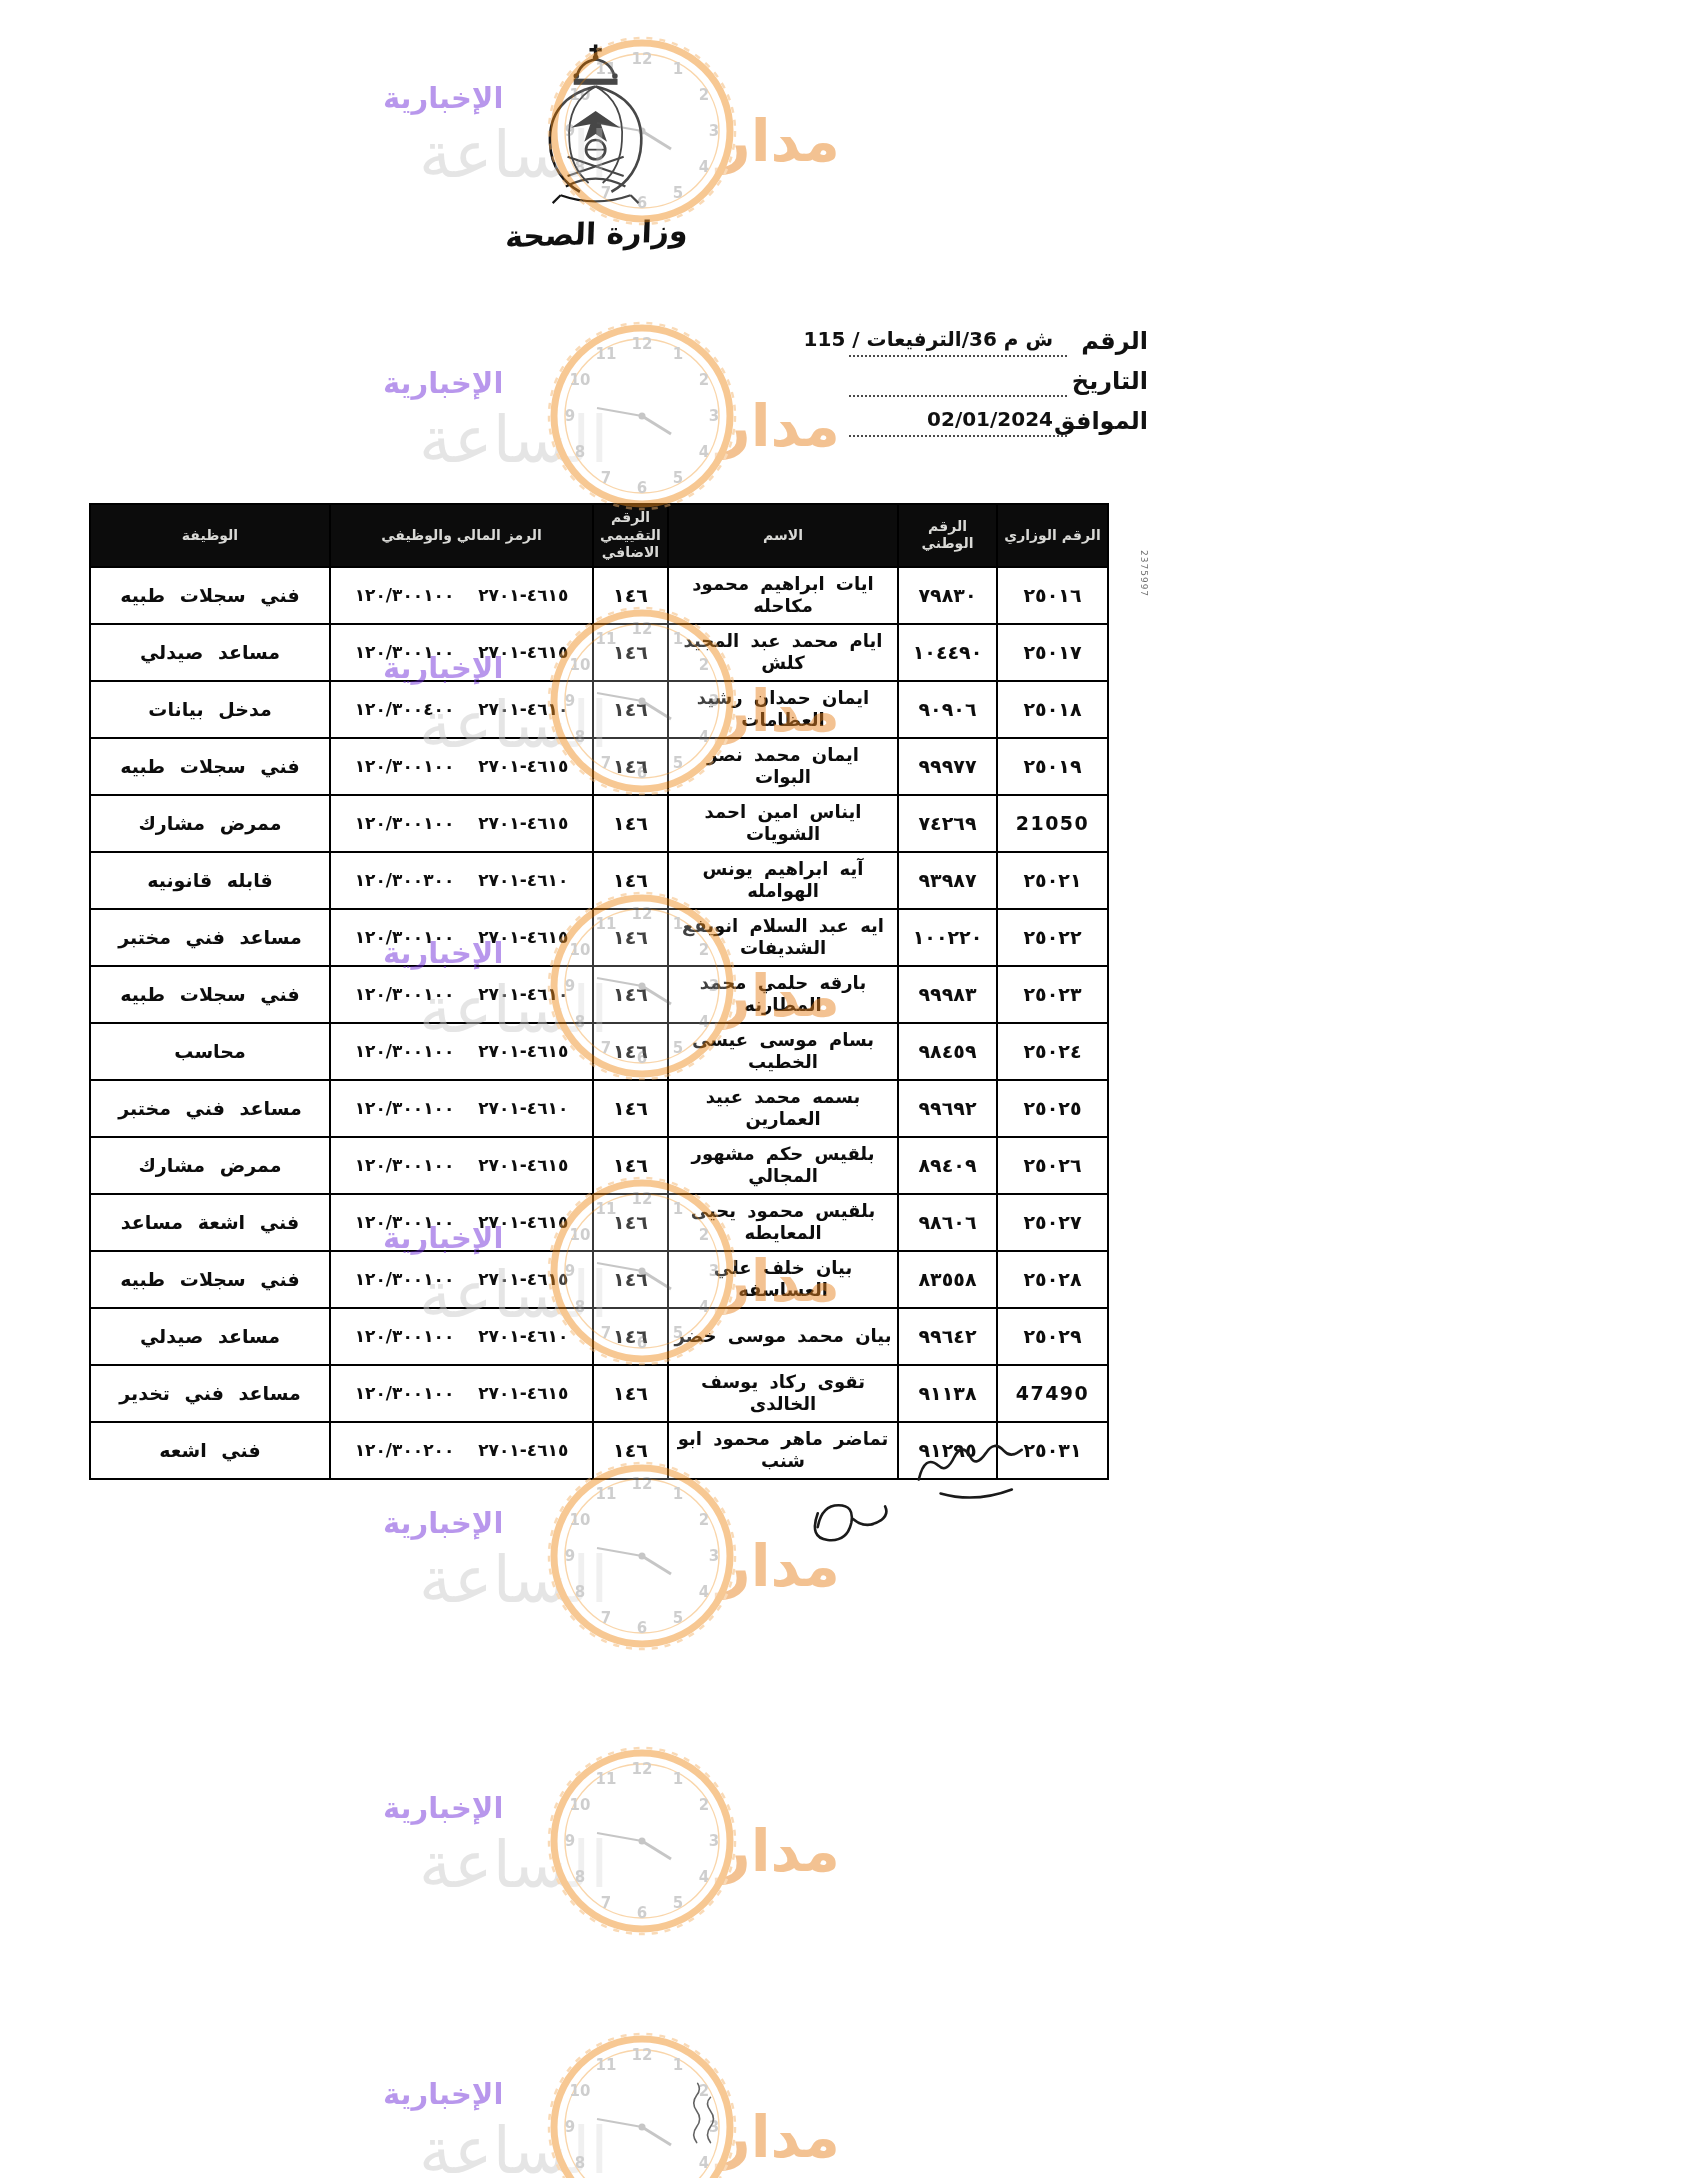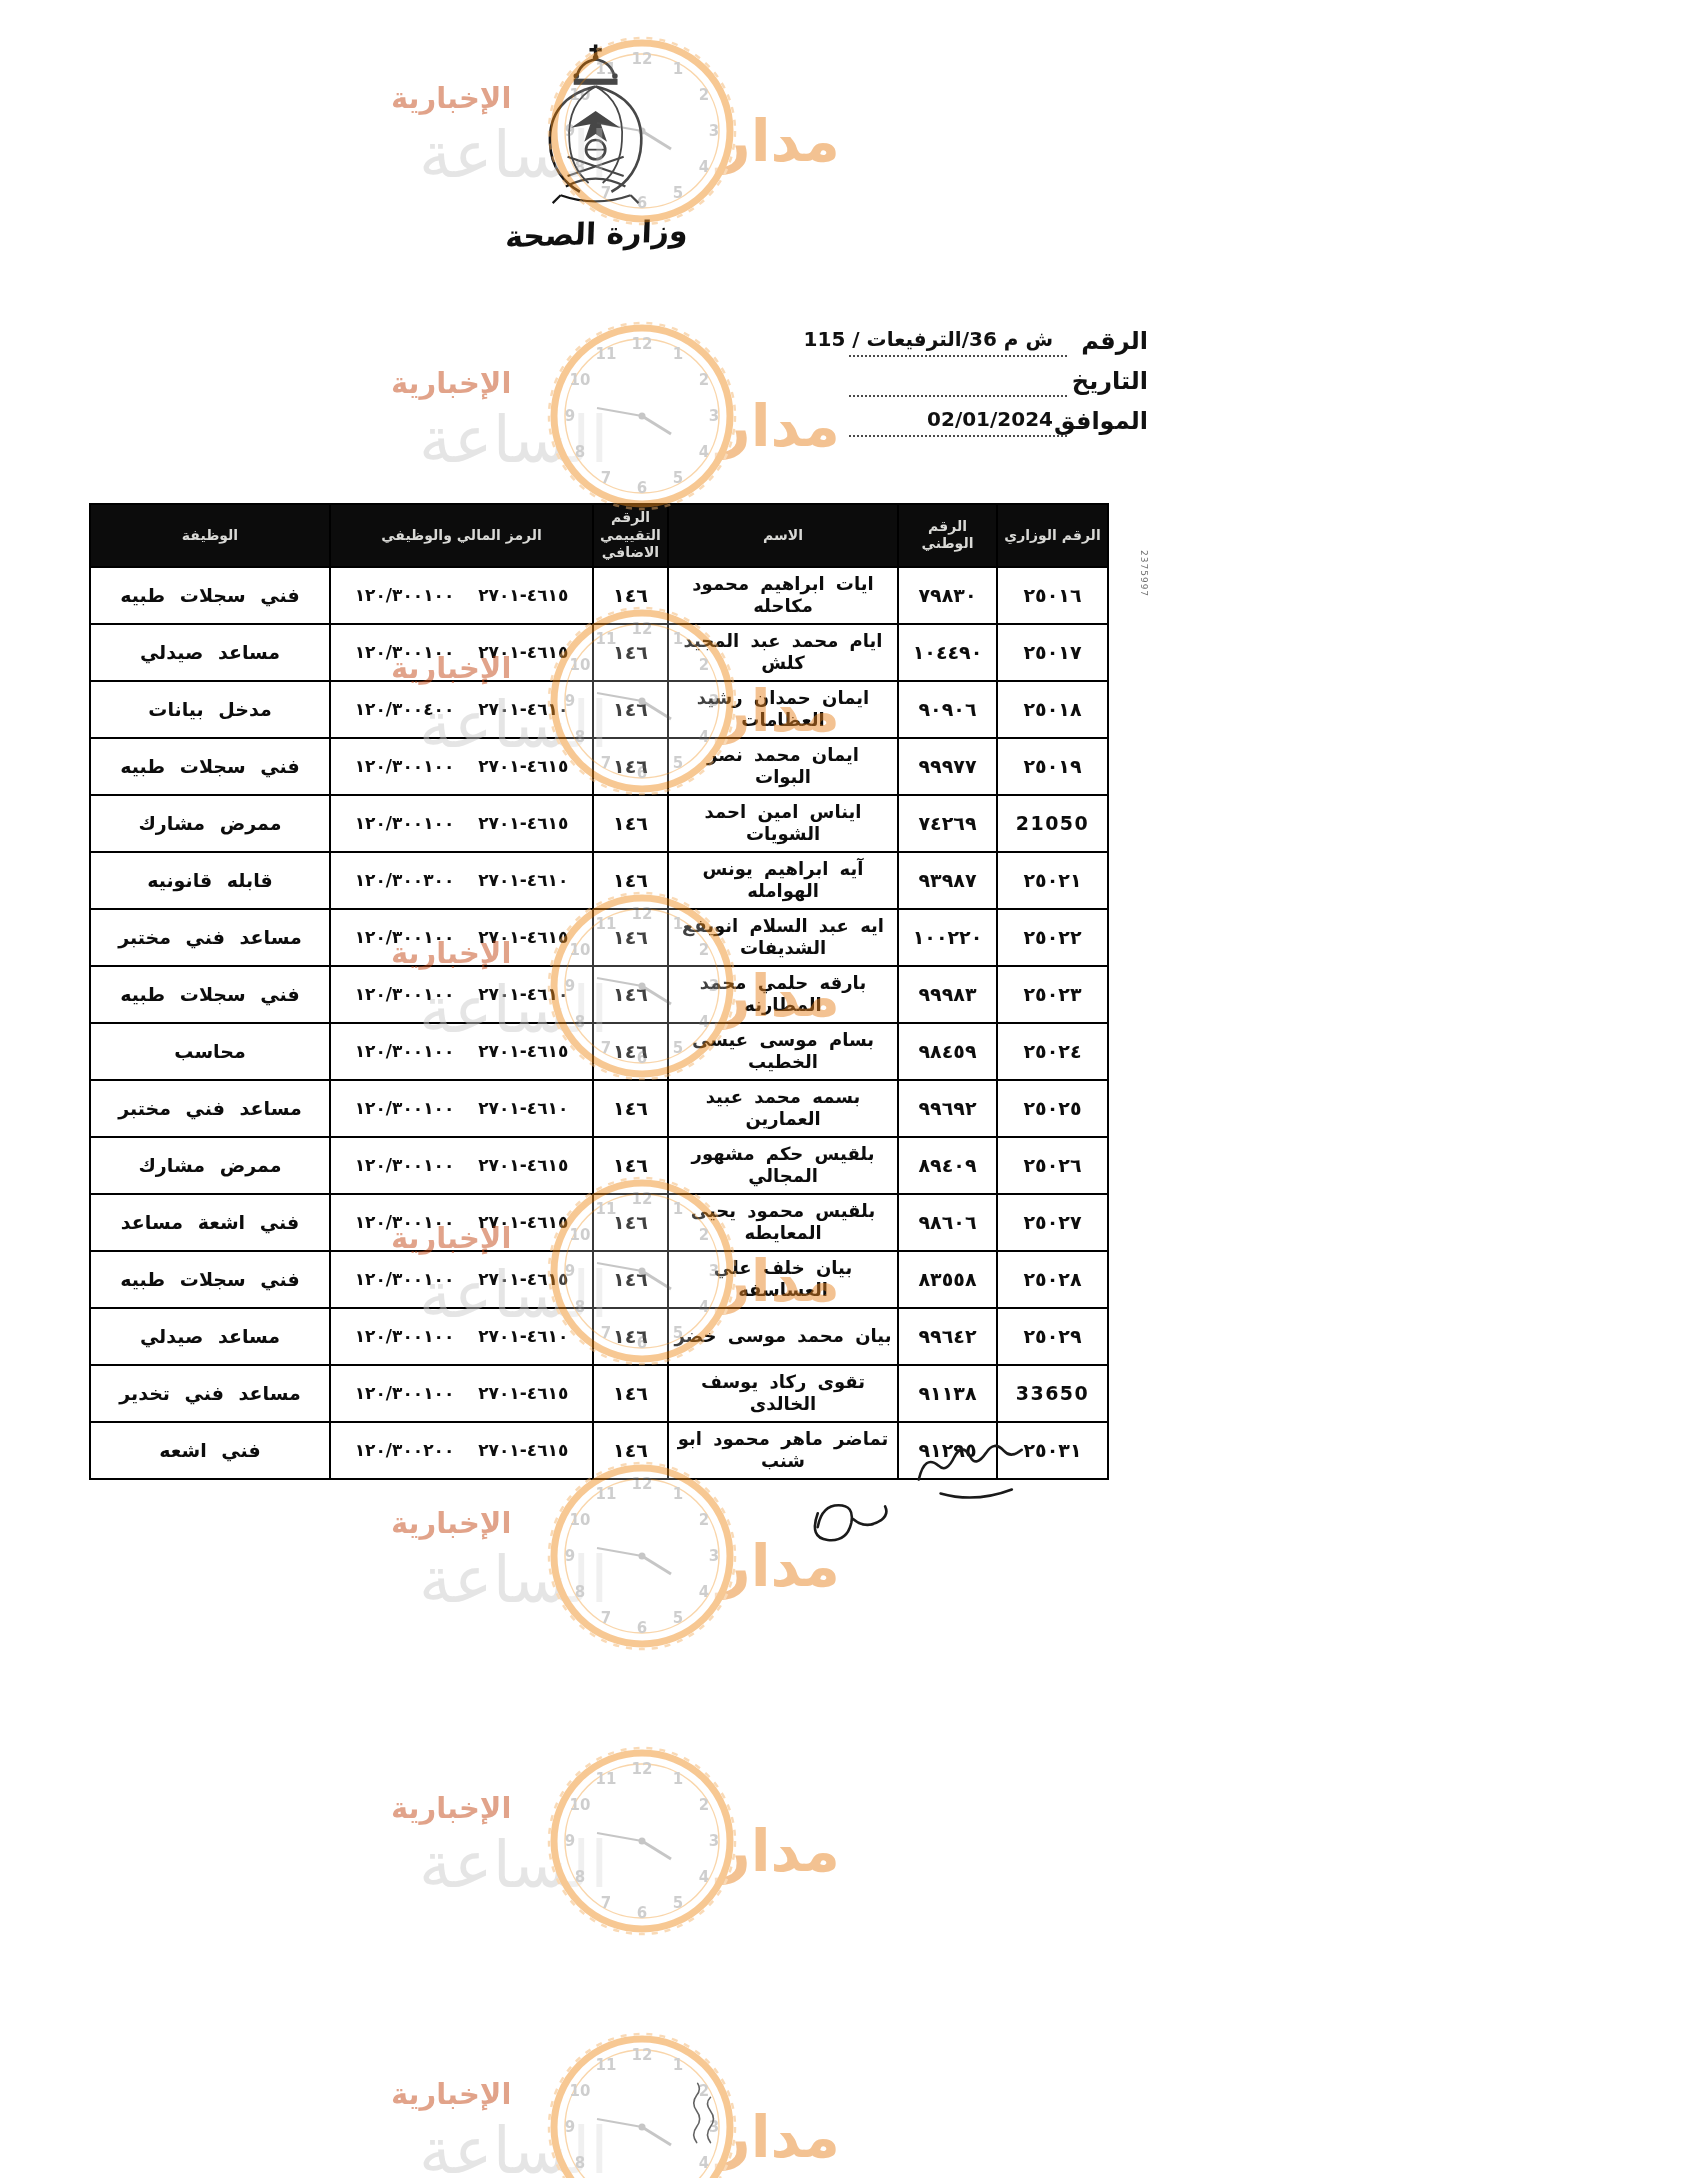--- a/index.html
+++ b/index.html
@@ -19,21 +19,21 @@
     position:absolute;
     left:371px;
     width:475px;
     height:238px;
     z-index:5;
     pointer-events:none;
     opacity:.48;
   }
   .wm-clock{position:absolute;left:176px;top:6px;width:190px;height:190px;}
   .wm-madar{position:absolute;right:6px;top:77px;font-size:58px;font-weight:800;color:#e8821e;direction:rtl;}
-  .wm-ikh{position:absolute;left:20px;top:51px;font-size:29px;font-weight:800;color:#c2410c;direction:rtl;}
+  .wm-ikh{position:absolute;left:12px;top:51px;font-size:29px;font-weight:800;color:#6d28d9;direction:rtl;}
   .wm-saa{position:absolute;left:0px;top:87px;font-size:65px;font-weight:400;color:#c9c9c9;direction:rtl;margin-left:48px;}
 
   
   .crest-wrap{position:absolute;left:500px;top:42px;width:193px;text-align:center;z-index:2;}
   .calligraphy{
     margin-top:2px;
     font-size:30px;font-weight:700;color:#101010;
     transform:rotate(-2deg) skewX(-4deg);
     letter-spacing:-1px;
   }
@@ -342,21 +342,21 @@
     </tr>
         <tr class="emp-row">
       <td class="c-serial">٢٥٠٢٩</td>
       <td class="c-emp">٩٩٦٤٢</td>
       <td class="c-name">بيان محمد موسى خضر</td>
       <td class="c-extra">١٤٦</td>
       <td class="c-code">٤٦١٠-٢٧٠١ ١٢٠/٣٠٠١٠٠</td>
       <td class="c-job">مساعد صيدلي</td>
     </tr>
         <tr class="emp-row">
-      <td class="c-serial">33650</td>
+      <td class="c-serial">47490</td>
       <td class="c-emp">٩١١٣٨</td>
       <td class="c-name">تقوى ركاد يوسف الخالدى</td>
       <td class="c-extra">١٤٦</td>
       <td class="c-code">٤٦١٥-٢٧٠١ ١٢٠/٣٠٠١٠٠</td>
       <td class="c-job">مساعد فني تخدير</td>
     </tr>
         <tr class="emp-row">
       <td class="c-serial">٢٥٠٣١</td>
       <td class="c-emp">٩١٢٩٥</td>
       <td class="c-name">تماضر ماهر محمود ابو شنب</td>

